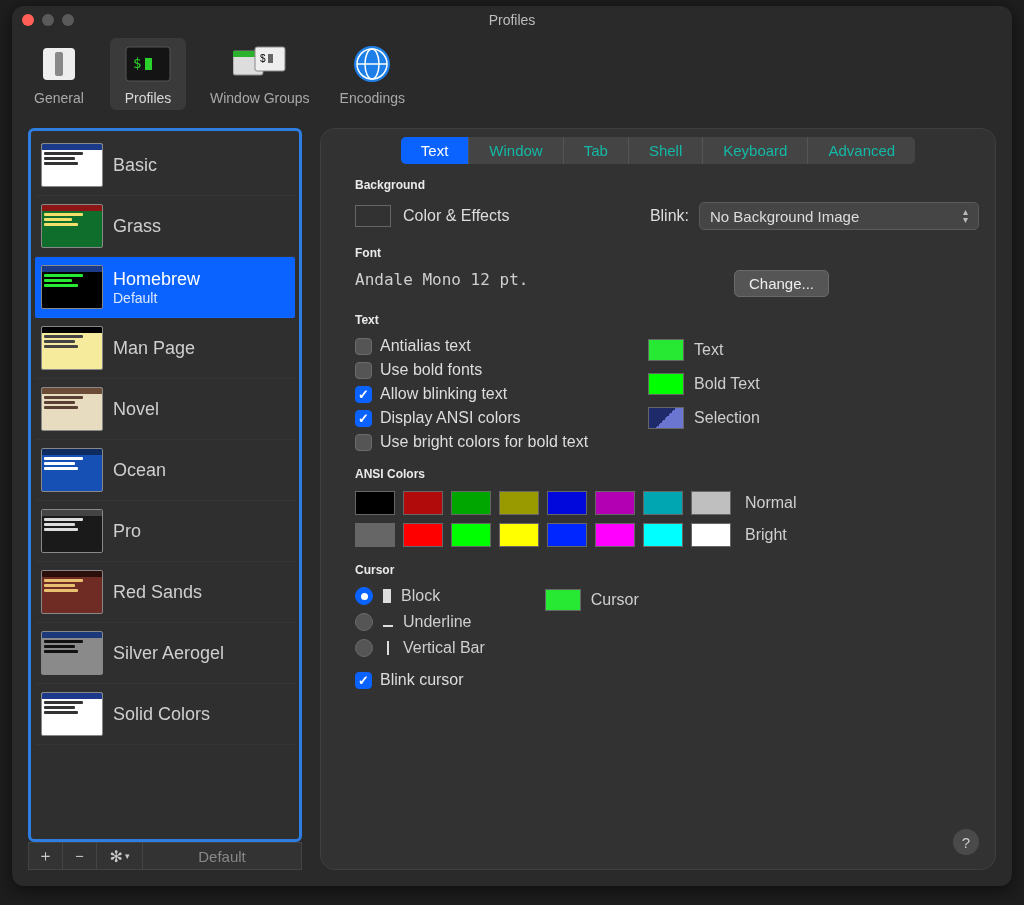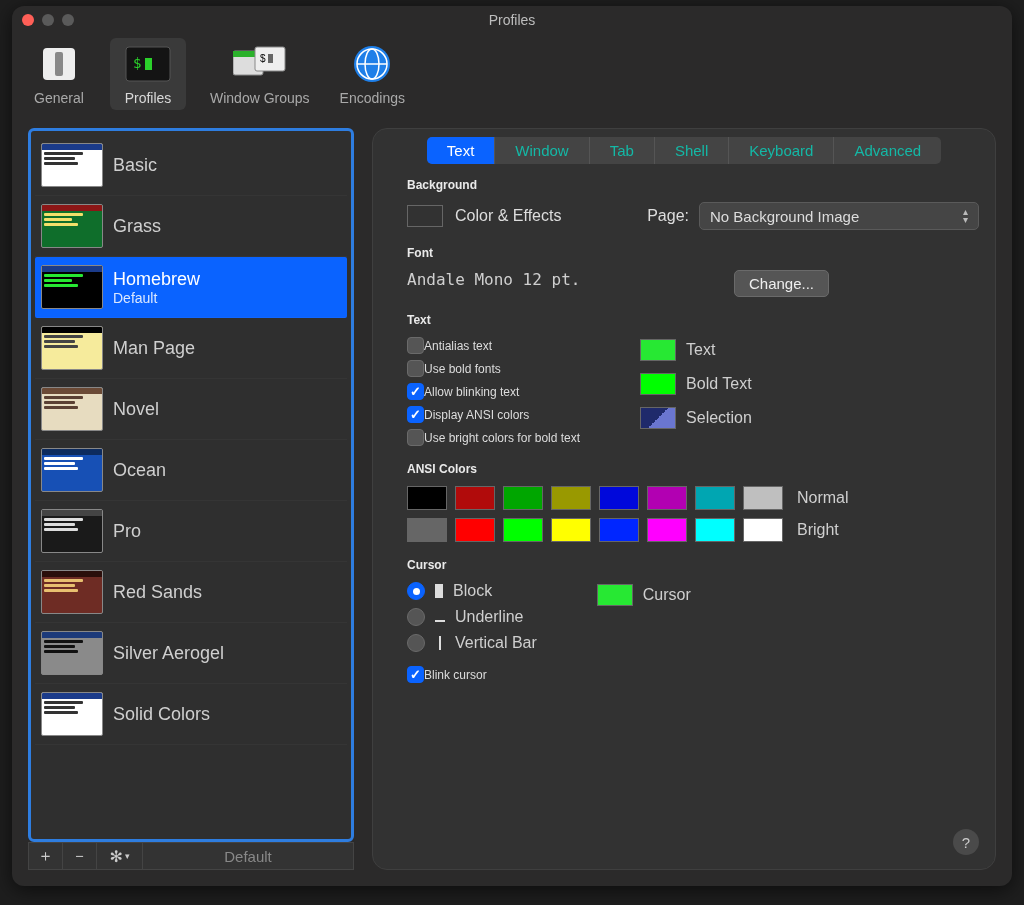--- a/index.html
+++ b/index.html
@@ -51,21 +51,21 @@
     font-size:14px; color:#a9a9a9;
   }
   .toolbtn.active { background:#3a3a3a; color:#d9d9d9; }
   .toolbtn .ticon {
     width:54px; height:44px; display:flex; align-items:center; justify-content:center;
   }
   .toolbtn .ticon.profiles-wrap { width:64px; }
   
   .body { flex:1; display:flex; padding: 10px 16px 16px 16px; gap:18px; }
   
-  .sidewrap { width:326px; display:flex; flex-direction:column; }
+  .sidewrap { width:274px; display:flex; flex-direction:column; }
   .profilelist {
     flex:1;
     border: 3px solid #2e7de0;
     border-radius:6px;
     background:#2f2f2f;
     overflow-y:hidden;
     padding:4px;
   }
   .profileitem {
     display:flex; align-items:center; gap:10px;
@@ -117,21 +117,21 @@
     color:#ddd; font-size:15px; justify-content:space-between;
   }
   .popup .chev { font-size:10px; line-height:8px; color:#bbb; display:flex; flex-direction:column; }
   .changebtn {
     padding:4px 14px; background:#555; border:1px solid #6a6a6a; border-radius:5px;
     color:#eee; font-size:15px;
   }
   .fontrow { display:flex; align-items:flex-start; }
   .fontrow .changebtn { margin-left:auto; margin-right:150px;}
   .checks { display:flex; flex-direction:column; gap:6px; }
-  .chk { display:flex; align-items:center; font-size:12px; color:#ddd; }
+  .chk { display:flex; align-items:center; gap:8px; font-size:16px; color:#ddd; }
   .box {
     width:17px; height:17px; border-radius:4px; background:#555; border:1px solid #6a6a6a;
     display:flex; align-items:center; justify-content:center;
   }
   .box.on { background:#0a63ff; border-color:#0a63ff; }
   .box.on::after { content:"✓"; color:#fff; font-size:13px; font-weight:700; }
   .colorcol { display:flex; flex-direction:column; gap:12px; margin-top:2px; }
   .ccell { display:flex; align-items:center; gap:10px; font-size:16px; }
   .ansirow { display:flex; align-items:center; gap:8px; margin-bottom:8px;}
   .ansirow .swatch { width:40px; height:24px; }
@@ -364,21 +364,21 @@
           <div class="tab">Advanced</div>
         </div>
       </div>
 
       <div class="section">
         <h4>Background</h4>
         <div class="row">
           <span class="swatch" style="#0b0b0b"></span>
           <span>Color &amp; Effects</span>
           <div class="imgright">
-            <span>Page:</span>
+            <span>Blink:</span>
             <div class="popup">
               <span>No Background Image</span>
               <span class="chev">
                   <span>▴</span>
                   <span>▾</span>
                 </span>
             </div>
           </div>
         </div>
       </div>

